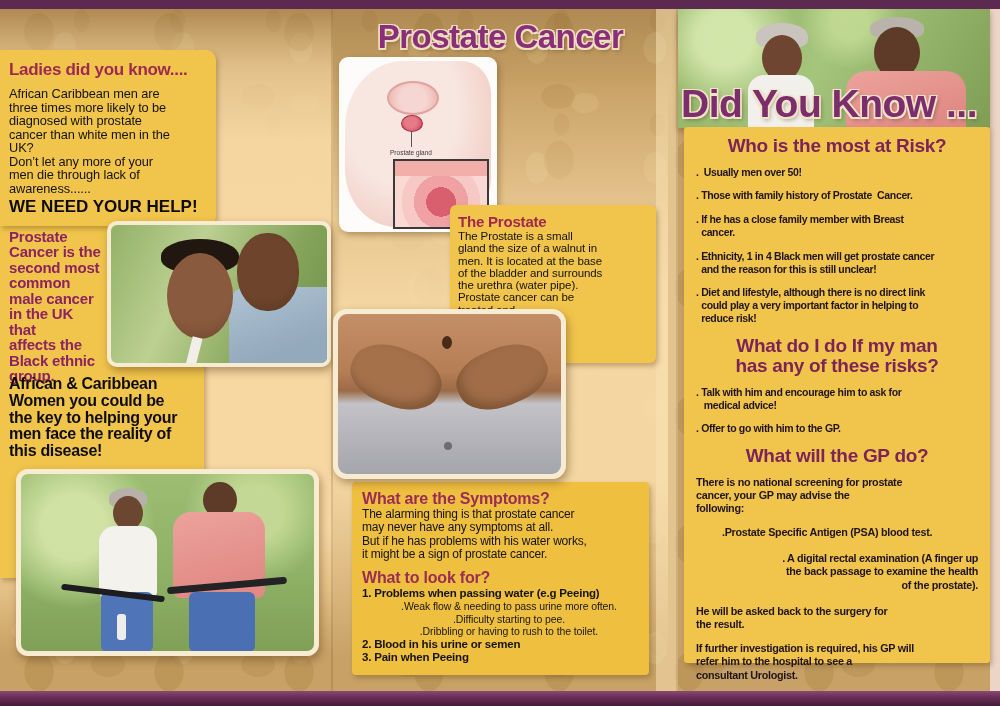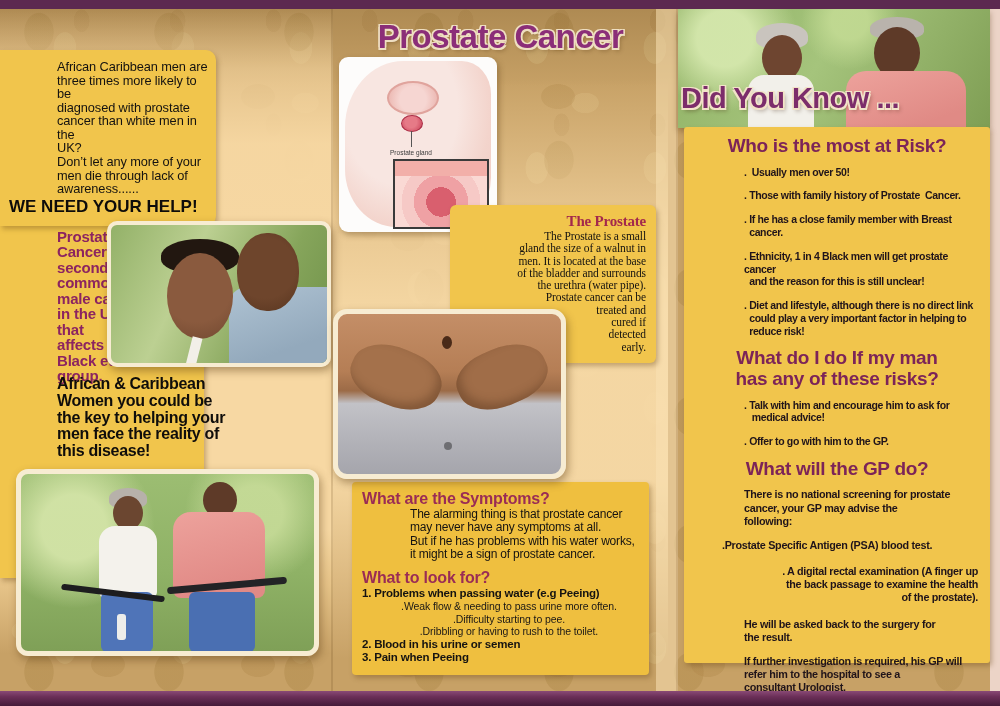--- a/index.html
+++ b/index.html
@@ -1,20 +1,20 @@
 <!DOCTYPE html>
 <html style="--strip_purple: #5C2950; --strip_bottom_dark: #451B39; --damask_base: #C7A166; --panel_light: #F7D8A3; --box_yellow: #F1C54C; --box_yellow_deep: #EFBF3F; --heading_crimson: #9E2950; --heading_purple: #7C2458; --title_purple: #8B2E78; --photo_frame: #F7ECD2; --edge_pink: #ECD4C7;"><head>
 <meta charset="utf-8">
 <style>
   html,body{margin:0;padding:0;background:#555;}
   .page{position:relative;width:1000px;height:706px;overflow:hidden;
         font-family:"Liberation Sans","DejaVu Sans",sans-serif;
         background-color:var(--damask_base,#C7A166);}
   .abs{position:absolute;}
-  .pre{white-space:pre-wrap;margin-left:48px;}
+  .pre{white-space:pre-wrap;}
 
   
   .bg-damask{inset:0;
     background-color:var(--damask_base,#C7A166);
     background-image:
       radial-gradient(ellipse 26px 34px at 30% 25%, rgba(173,134,72,.40) 55%, transparent 58%),
       radial-gradient(ellipse 30px 22px at 72% 68%, rgba(173,134,72,.32) 55%, transparent 58%),
       radial-gradient(ellipse 20px 28px at 55% 40%, rgba(220,192,134,.38) 55%, transparent 58%),
       radial-gradient(ellipse 24px 18px at 18% 78%, rgba(220,192,134,.30) 55%, transparent 58%),
       radial-gradient(ellipse 14px 20px at 85% 20%, rgba(173,134,72,.28) 55%, transparent 58%);
@@ -95,21 +95,21 @@
   .an-bladder{left:48px;top:24px;width:48px;height:30px;border-radius:50%;
     background:radial-gradient(circle at 50% 55%,#F6D6D2 0 45%,#E8AEA7 100%);border:2px solid #E0A49D;}
   .an-prostate{left:62px;top:58px;width:20px;height:15px;border-radius:50%;
     background:radial-gradient(circle at 45% 40%,#E67A87 0 40%,#C63A52 100%);border:1px solid #A92C44;}
   .an-line{left:72px;top:74px;width:1px;height:16px;background:#555;}
   .an-label{left:22px;top:92px;width:100px;text-align:center;font-size:6.5px;color:#3A3A3A;}
   .an-inset{left:54px;top:102px;width:92px;height:66px;border:2px solid #3A3A3A;background:
       linear-gradient(180deg,#F2AFA9 0 22%,transparent 22%),
       radial-gradient(circle at 50% 62%,#D95F6E 0 24%,#EFA1A4 24% 44%,#F6C9C6 44% 64%,#FAD9D4 64% 100%);}
   .prostate-box{left:450px;top:205px;width:206px;height:158px;border-radius:6px;
-    padding:8px 10px 0 8px;box-sizing:border-box;text-align:right;z-index:3;font-family:Liberation Serif, serif;}
+    padding:8px 10px 0 8px;box-sizing:border-box;z-index:3;}
   .prostate-box h3{font-size:15px;font-weight:bold;color:#A3284C;letter-spacing:-.2px;}
   .prostate-body{font-size:11.5px;line-height:1.07;letter-spacing:-.1px;color:#141210;}
   .photo-hands{left:333px;top:309px;width:223px;height:160px;border-radius:14px;z-index:4;
     background:linear-gradient(180deg,#C48E67 0%,#B57E55 36%,#9C6B47 48%,
       #C2C2C7 56%,#B3B3B9 78%,#A5A5AC 100%);}
   .ph-navel{left:104px;top:22px;width:10px;height:13px;border-radius:50%;background:#4A2A18;}
   .ph-hand1{left:12px;top:34px;width:92px;height:58px;border-radius:50% 40% 50% 40%;
     background:#A4714B;transform:rotate(24deg);box-shadow:inset -6px -4px 10px rgba(70,40,20,.35);}
   .ph-hand2{left:118px;top:34px;width:92px;height:58px;border-radius:40% 50% 40% 50%;
     background:#A06D48;transform:rotate(-24deg);box-shadow:inset 6px -4px 10px rgba(70,40,20,.35);}
@@ -131,21 +131,21 @@
       radial-gradient(circle at 15% 25%,rgba(216,234,176,.9) 0 10%,transparent 26%),
       radial-gradient(circle at 55% 10%,rgba(198,221,150,.8) 0 9%,transparent 24%),
       linear-gradient(120deg,#8FB164 0%,#A5C47C 45%,#7F9E54 100%);}
   .gp-whead{left:84px;top:26px;width:40px;height:46px;border-radius:50%;background:#6E4530;}
   .gp-whair{left:78px;top:14px;width:52px;height:26px;border-radius:50% 50% 35% 35%;background:#C9C4BE;}
   .gp-wtop{left:70px;top:66px;width:66px;height:54px;border-radius:16px 16px 0 0;background:#F2F0EA;}
   .gp-mhead{left:196px;top:18px;width:46px;height:52px;border-radius:50%;background:#5E3A28;}
   .gp-mhair{left:192px;top:8px;width:54px;height:22px;border-radius:50% 50% 35% 35%;background:#B9B3AC;}
   .gp-mshirt{left:168px;top:62px;width:120px;height:58px;border-radius:20px 20px 0 0;
     background:linear-gradient(160deg,#EDA29C 0%,#E08A85 80%);}
-  .didyouknow{left:681px;top:82px;width:306px;z-index:3;font-size:29px;font-weight:bold;
+  .didyouknow{left:681px;top:82px;width:306px;z-index:3;font-size:39px;font-weight:bold;
     letter-spacing:-.5px;color:#7C2D6B;
     text-shadow:-1.5px -1.5px 0 #F2E3C8,1.5px -1.5px 0 #F2E3C8,-1.5px 1.5px 0 #F2E3C8,
       1.5px 1.5px 0 #F2E3C8,2px 3px 4px rgba(60,30,10,.4);}
   .risk-box{left:684px;top:127px;width:306px;height:536px;border-radius:3px;
     padding:4px 12px 0 12px;box-sizing:border-box;z-index:2;}
   .rhead{text-align:center;font-size:19px;font-weight:bold;letter-spacing:-.3px;
     color:var(--heading_purple,#7C2458);line-height:1.08;margin:5px 0 9px 0;white-space:pre-wrap;}
   .rb{font-size:10.5px;font-weight:bold;line-height:1.22;letter-spacing:-.35px;
     color:#20141A;margin-bottom:11px;}
   .rp{font-size:10.8px;font-weight:bold;line-height:1.22;letter-spacing:-.3px;
@@ -163,20 +163,21 @@
   <div class="abs left-light"></div>
   <div class="abs mid-light"></div>
   <div class="abs gutter-light"></div>
   <div class="abs fold-a"></div>
   <div class="abs fold-b"></div>
   <div class="abs right-pink"></div>
   <div class="abs strip-top"></div>
   <div class="abs strip-bottom"></div>
 
   <div class="abs ybox ladies-box">
+    <h2>Ladies did you know....</h2>
     <p class="pre ladies-body">African Caribbean men are
 three times more likely to be
 diagnosed with prostate
 cancer than white men in the
 UK?
 Don’t let any more of your
 men die through lack of
 awareness......</p>
     <p class="ladies-cta">WE NEED YOUR HELP!</p>
   </div>

